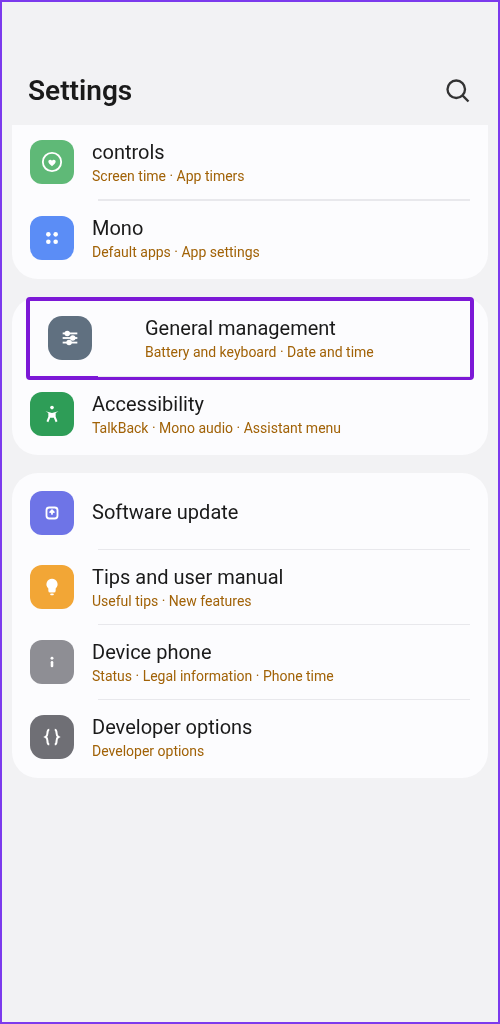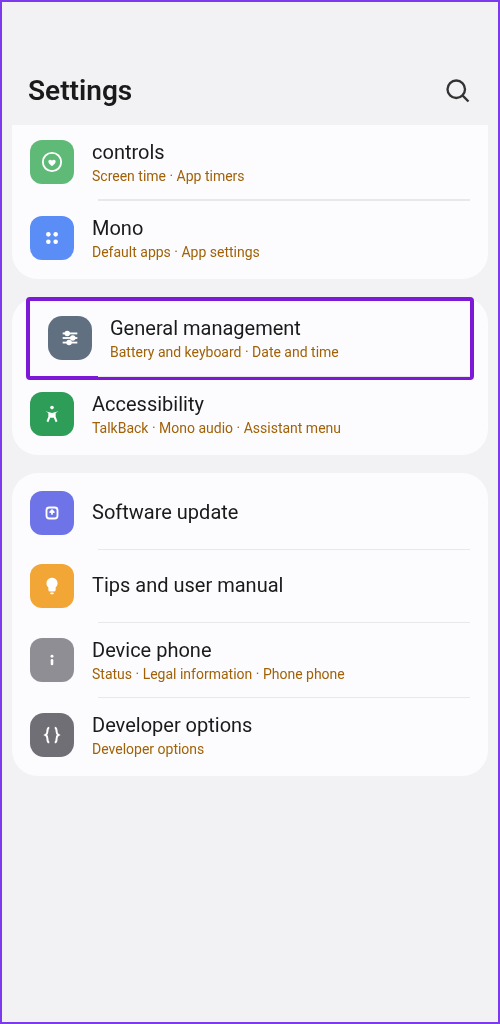--- a/index.html
+++ b/index.html
@@ -130,21 +130,21 @@
     </div>
     <div class="item-text">
       <div class="item-title">Mono</div>
       <div class="item-sub">Default apps  ·  App settings</div>
     </div>
   </div>
 </div>
 
 <div class="card">
   <div class="highlight">
-    <div class="item" style="padding-top:4px;padding-bottom:4px;">
+    <div class="item" style="padding-top:4px;padding-bottom:4px;gap:35px;">
       <div class="icon-wrap bg-slate">
         <svg viewBox="0 0 24 24" stroke="#fff" stroke-width="2" fill="none">
             <line x1="4" y1="7" x2="20" y2="7"></line>
             <circle cx="9" cy="7" r="2" fill="#fff"></circle>
             <line x1="4" y1="12" x2="20" y2="12"></line>
             <circle cx="15" cy="12" r="2" fill="#fff"></circle>
             <line x1="4" y1="17" x2="20" y2="17"></line>
             <circle cx="11" cy="17" r="2" fill="#fff"></circle>
           </svg>
       </div>
@@ -184,34 +184,35 @@
   <div class="divider"></div>
   <div class="item">
     <div class="icon-wrap bg-orange">
       <svg viewBox="0 0 24 24" fill="#fff">
           <path d="M12 3a6 6 0 0 0-4 10.5V16a2 2 0 0 0 2 2h4a2 2 0 0 0 2-2v-2.5A6 6 0 0 0 12 3z"></path>
           <rect x="10" y="19" width="4" height="2" rx="1"></rect>
         </svg>
     </div>
     <div class="item-text">
       <div class="item-title">Tips and user manual</div>
+      <div class="item-sub">Useful tips  ·  New features</div>
     </div>
   </div>
   <div class="divider"></div>
   <div class="item">
     <div class="icon-wrap bg-gray">
       <svg viewBox="0 0 24 24" fill="#fff">
           <circle cx="12" cy="12" r="9" opacity="0"></circle>
           <circle cx="12" cy="8" r="1.6"></circle>
           <rect x="10.6" y="10.8" width="2.8" height="7" rx="1.4"></rect>
         </svg>
     </div>
     <div class="item-text">
       <div class="item-title">Device phone</div>
-      <div class="item-sub">Status  ·  Legal information  ·  Phone phone</div>
+      <div class="item-sub">Status  ·  Legal information  ·  Phone time</div>
     </div>
   </div>
   <div class="divider"></div>
   <div class="item">
     <div class="icon-wrap bg-darkg">
       <svg viewBox="0 0 24 24" fill="none" stroke="#fff" stroke-width="2.2">
           <path d="M9 4c-2 0-2 2-2 4s0 3-2 4c2 1 2 2 2 4s0 4 2 4"></path>
           <path d="M15 4c2 0 2 2 2 4s0 3 2 4c-2 1-2 2-2 4s0 4-2 4"></path>
         </svg>
     </div>

